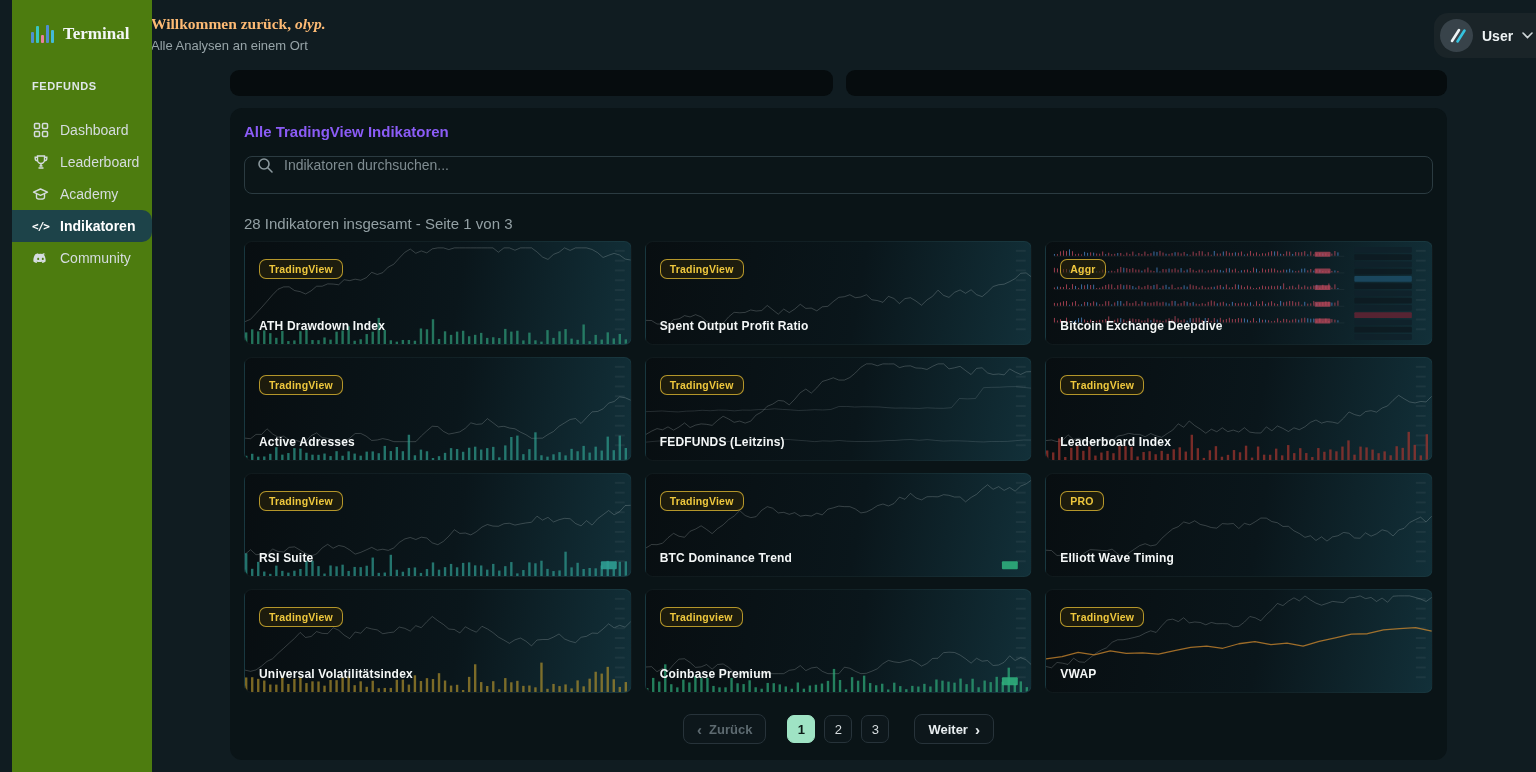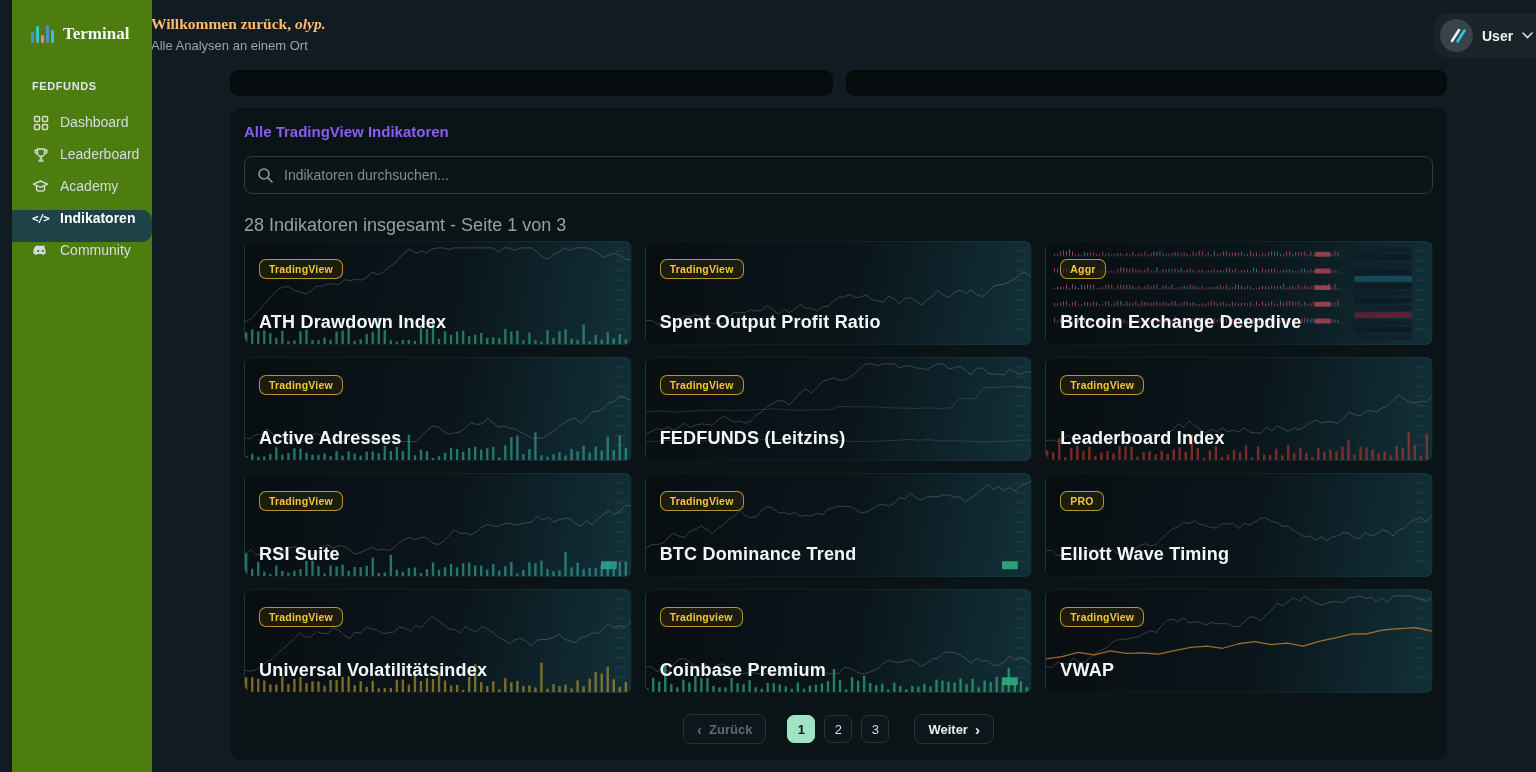--- a/index.html
+++ b/index.html
@@ -9,53 +9,53 @@
     font-family:"Liberation Sans", sans-serif;
     color:#e7edee;
     position:relative;
   }
   
   .sidebar { position:absolute; left:12px; top:0; width:140px; height:772px; background:#4d7c0f; z-index:5; }
   .logo { display:flex; align-items:center; gap:9px; padding:22px 0 0 18px; }
   .logo-name { font-family:"Liberation Serif", serif; font-weight:bold; font-size:17px; color:#f2f6f6; }
   .platform-label { padding:34px 0 0 20px; font-size:11px; font-weight:bold; letter-spacing:.6px; color:#dfe7e8; }
   .nav { margin-top:22px; display:flex; flex-direction:column; }
-  .nav-item { position:relative; display:flex; gap:11px; height:32px; padding-left:20px; cursor:pointer; color:#d5dcde; font-size:14px; }
+  .nav-item { position:relative; display:flex; align-items:center; gap:11px; height:32px; padding-left:20px; cursor:pointer; color:#d5dcde; font-size:14px; }
   .nav-item .ni-icon { width:17px; height:17px; display:flex; align-items:center; justify-content:center; flex:none; }
   .nav-item.active { background:#1d4349; border-radius:0 10px 10px 0; color:#ffffff; font-weight:bold; }
   .code-glyph { font-family:"DejaVu Sans Mono", monospace; font-size:11px; font-weight:bold; letter-spacing:-1px; }
   
   .welcome { position:absolute; left:151px; top:15px; }
   .welcome-line1 { font-family:"Liberation Serif", serif; font-weight:bold; font-size:15.5px; color:#fdba74; }
   .welcome-line1 .uname { font-style:italic; }
   .welcome-line2 { margin-top:5px; font-size:13px; color:#97a4a8; }
   .userchip { position:absolute; right:0; top:13px; height:45px; width:102px; background:#1a2428; border-radius:14px 0 0 14px; display:flex; align-items:center; gap:9px; padding-left:6px; cursor:pointer; }
   .avatar { width:33px; height:33px; border-radius:50%; background:#38434a; display:flex; align-items:center; justify-content:center; flex:none; }
   .userchip .uname-label { font-size:14px; font-weight:bold; color:#eef3f4; }
   
   .ghost { position:absolute; top:70px; height:26px; background:#060c0e; border-radius:9px; }
   .ghost.g1 { left:230px; width:603px; }
   .ghost.g2 { left:846px; width:601px; }
   
   .panel { position:absolute; left:230px; top:108px; width:1217px; height:652px; background:#0a1417; border-radius:12px; }
   .panel-title { position:absolute; left:14px; top:15px; font-size:15px; font-weight:bold; color:#8b5cf6; }
-  .searchbox { position:absolute; left:14px; top:48px; width:1189px; height:38px; border:1px solid #2b3b41; border-radius:8px; background:#0b1518; display:flex; align-items:center; padding:0 12px; gap:10px; }
+  .searchbox { position:absolute; left:14px; top:48px; width:1189px; height:38px; border:1px solid #2b3b41; border-radius:8px; background:#0b1518; display:flex; align-items:flex-start; padding:0 12px; gap:10px; }
   .searchbox input { flex:1; background:transparent; border:none; outline:none; color:#dfe7e8; font-size:14px; font-family:"Liberation Sans",sans-serif; }
   .searchbox input::placeholder { color:#7f8c91; }
-  .meta-text { position:absolute; left:14px; top:107px; font-size:18px; color:#93a0a4; }
+  .meta-text { position:absolute; left:14px; top:107px; font-size:15px; color:#93a0a4; }
   
   .grid { position:absolute; left:14px; top:133px; width:1189px; display:grid; grid-template-columns:repeat(3, 1fr); gap:12px 13px; }
   .card { position:relative; height:104px; border-radius:8px; overflow:hidden; cursor:pointer;
           background:linear-gradient(100deg,#080e11 0%,#0a161b 55%,#123039 100%);
           border:1px solid rgba(120,160,170,.08); }
   .card svg.spark { position:absolute; inset:0; width:100%; height:100%; }
   .badge { position:absolute; left:14px; top:17px; font-size:10.5px; font-weight:bold; letter-spacing:.2px;
            color:#eec73d; border:1.5px solid rgba(208,172,48,.85); background:rgba(46,38,9,.55);
            border-radius:7px; padding:3px 9px; z-index:2;text-align:right; }
-  .card-title { position:absolute; left:14px; bottom:11px; font-size:18px; font-weight:bold; color:#f4f7f7; letter-spacing:.2px; z-index:2; }
+  .card-title { position:absolute; left:14px; bottom:11px; font-size:12px; font-weight:bold; color:#f4f7f7; letter-spacing:.2px; z-index:2; }
   
   .pagination { position:absolute; left:0; top:606px; width:100%; display:flex; align-items:center; justify-content:center; gap:9px; }
   .pg-btn { height:30px; display:flex; align-items:center; gap:7px; padding:0 13px; border:1px solid #27333a; border-radius:8px; background:#0d171b; font-size:13px; font-weight:bold; cursor:pointer; }
   .pg-btn.prev { color:#5d6a70; margin-right:12px; }
   .pg-btn.next { color:#e8eef0; margin-left:16px; }
   .pg-num { width:28px; height:28px; display:flex; align-items:center; justify-content:center; border:1px solid #27333a; border-radius:7px; background:#0d171b; color:#d6dcde; font-size:13px; cursor:pointer; }
   .pg-num.active { background:#9fe3c4; border-color:#9fe3c4; color:#0c1a16; font-weight:bold; }
   .pg-chevron { font-size:15px; line-height:1; }
 </style>
 </head>

